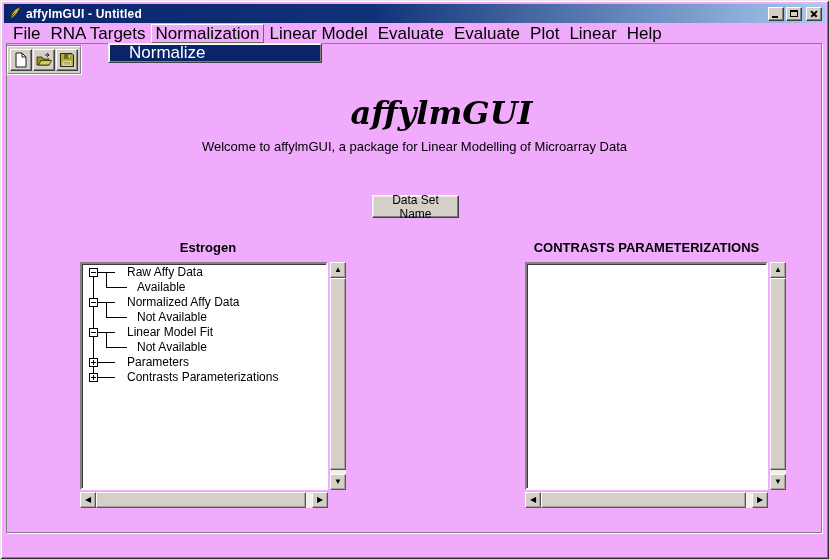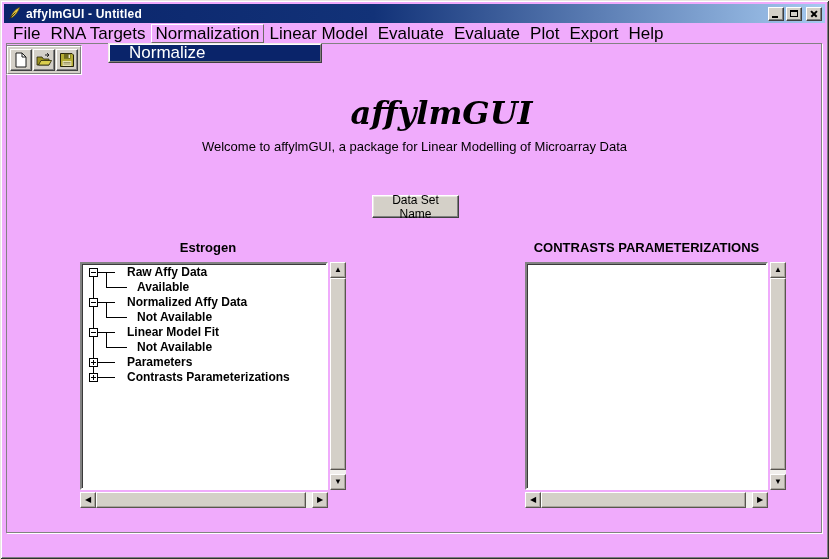--- a/index.html
+++ b/index.html
@@ -67,21 +67,21 @@
   .panel-title{position:absolute;top:240px;height:16px;font-size:13px;font-weight:bold;color:#000;text-align:center;z-index:2;}
   .panel-title.left{left:84px;width:248px;}
   .panel-title.right{left:525px;width:243px;}
 
   .listbox{position:absolute;top:262px;height:228px;background:#ffffff;z-index:2;
     border:2px solid;border-color:#828282 #ffffff #ffffff #828282;
     box-shadow: inset 1px 1px 0 #3a3a3a;}
   .listbox.left{left:80px;width:248px;}
   .listbox.right{left:525px;width:243px;}
 
-  .tree-label{position:absolute;height:15px;line-height:15px;font-size:12px;color:#000;white-space:nowrap;z-index:3;font-weight:bold;}
+  .tree-label{position:absolute;height:15px;line-height:15px;font-size:12px;color:#000;white-space:nowrap;z-index:3;}
   .tnode{position:absolute;width:9px;height:9px;background:#fff;border:1px solid #000;z-index:4;}
   .tnode::before{content:"";position:absolute;left:1px;right:1px;top:3px;height:1px;background:#000;}
   .tnode.plus::after{content:"";position:absolute;top:1px;bottom:1px;left:3px;width:1px;background:#000;}
 
   
   .sb{position:absolute;background:#f1efec;z-index:2;}
   .sb.v{width:16px;top:262px;height:228px;}
   .sb.h{height:16px;top:492px;}
   .sb.v.leftp{left:330px;}  .sb.v.rightp{left:770px;}
   .sb.h.leftp{left:80px;width:248px;} .sb.h.rightp{left:525px;width:243px;}
@@ -127,21 +127,21 @@
   </div>
 
   <div class="menubar">
     <span class="menu-item">File</span>
     <span class="menu-item">RNA Targets</span>
     <span class="menu-item active">Normalization</span>
     <span class="menu-item">Linear Model</span>
     <span class="menu-item">Evaluate</span>
     <span class="menu-item">Evaluate</span>
     <span class="menu-item">Plot</span>
-    <span class="menu-item">Export</span>
+    <span class="menu-item">Linear</span>
     <span class="menu-item">Help</span>
   </div>
 
   <div class="client"></div>
 
   <div class="toolbar">
     <div class="toolbar-inner">
       <div class="tool-btn">
         <svg width="18" height="18" viewBox="0 0 18 18">
           <path d="M4 2 H10 L14 6 V16 H4 Z" fill="#ffffff" stroke="#1a1a1a" stroke-width="1"></path>

